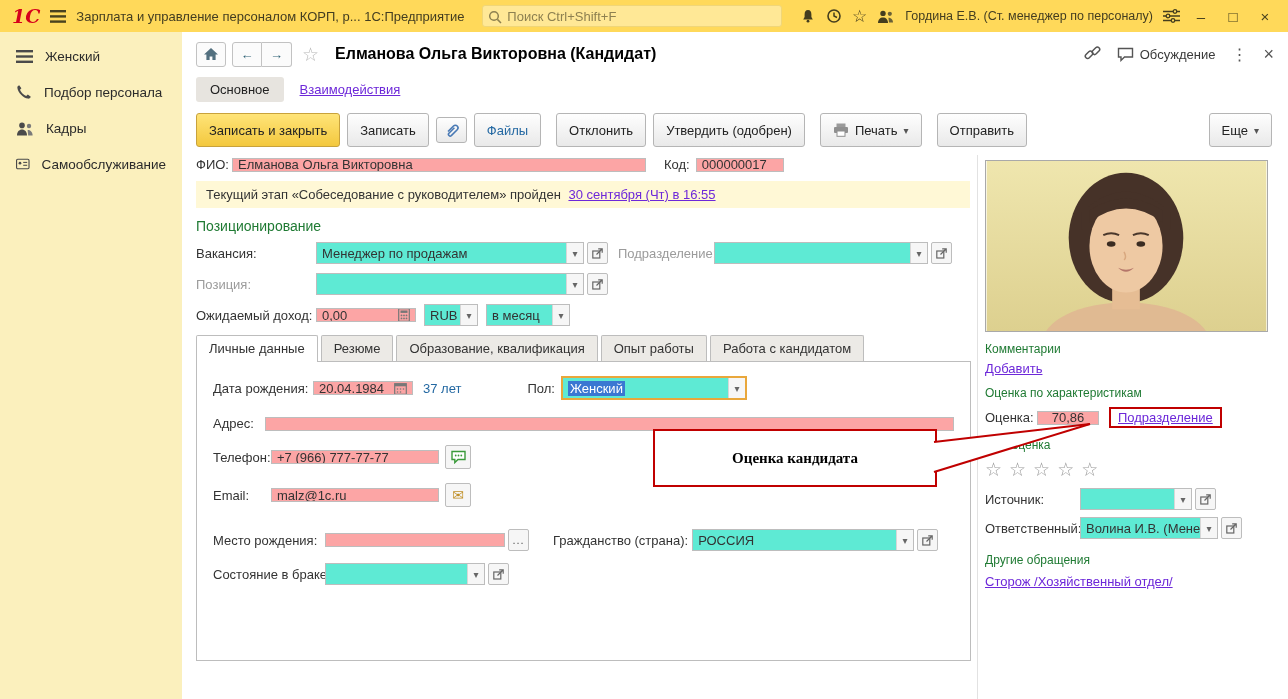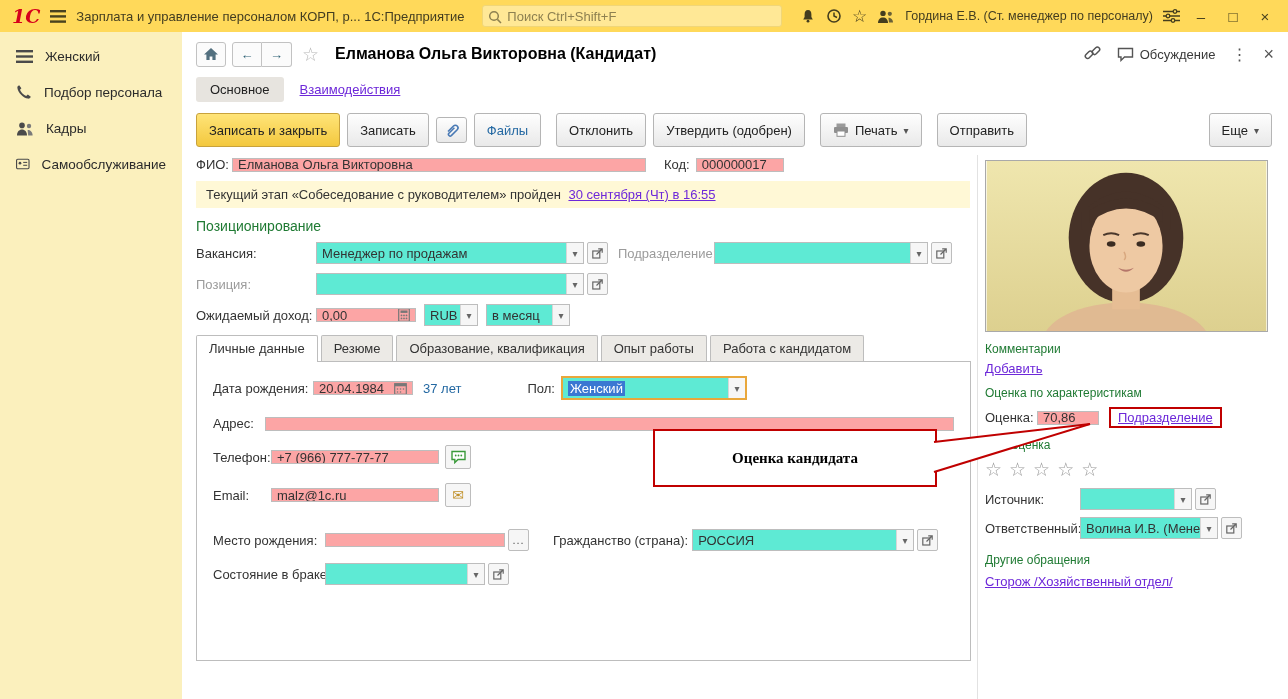--- a/index.html
+++ b/index.html
@@ -101,21 +101,21 @@
   .marital-combo{width:160px}
 
   
   .rpanel{position:absolute;left:985px;top:160px;width:294px;bottom:0}
   .photo{width:283px;height:172px;border:1px solid #a9a9a9;display:block}
   .rhead{color:#1f7a33;font-size:12px;margin-top:10px}
   .lnk{color:#6d28d9;text-decoration:underline;cursor:pointer;white-space:nowrap}
   .glnk{color:#1f7a33;text-decoration:underline;cursor:pointer}
   .rrow{display:flex;align-items:center;margin-top:7px}
   .lbl-score{width:52px}
-  .score-input{width:62px;justify-content:flex-start}
+  .score-input{width:62px;justify-content:center}
   .redbox{border:2px solid #c00000;padding:1px 7px;margin-left:10px}
   .stars{margin-top:6px;font-size:19px;color:#9a9a9a;letter-spacing:7px;cursor:pointer}
   .rrow.first-meta{margin-top:28px}
   .lbl-meta{width:95px}
   .recv-input{width:106px}
   .src-combo{width:112px}
   .resp-combo{width:138px}
   .other-head{margin-top:14px}
   .other-link{display:inline-block;margin-top:7px}
   .addvac{display:flex;align-items:center;gap:6px;margin-top:9px}

